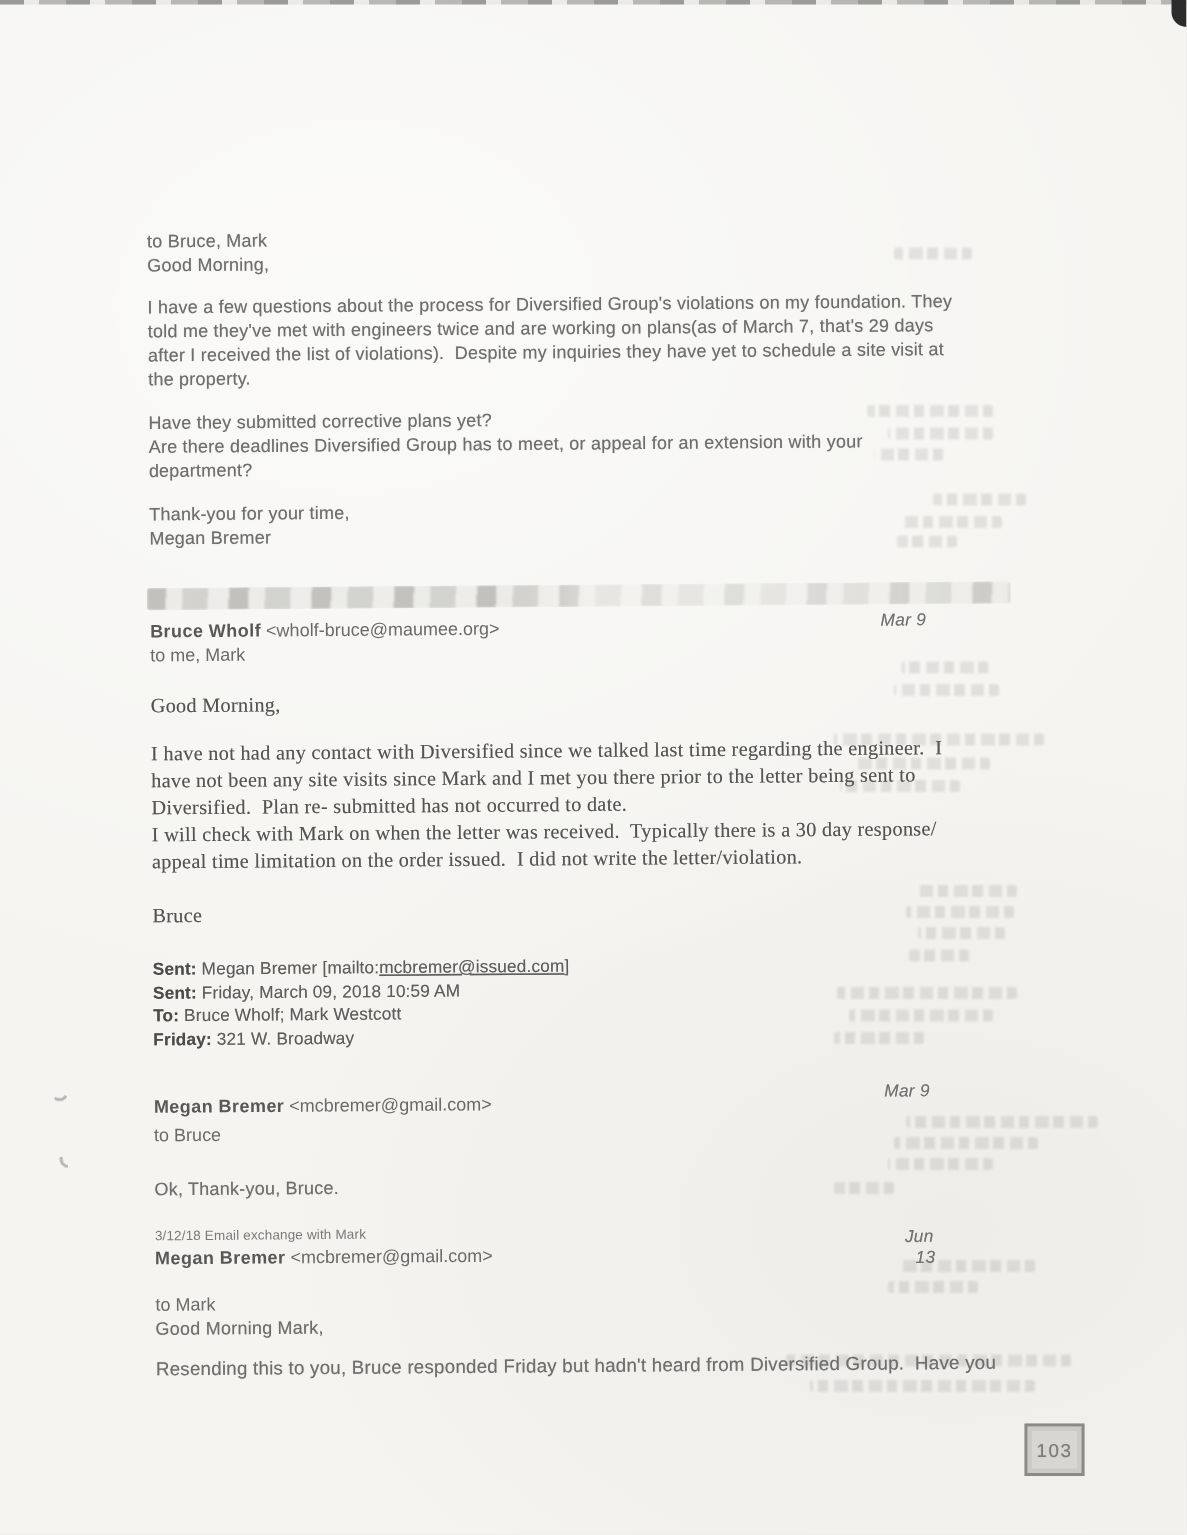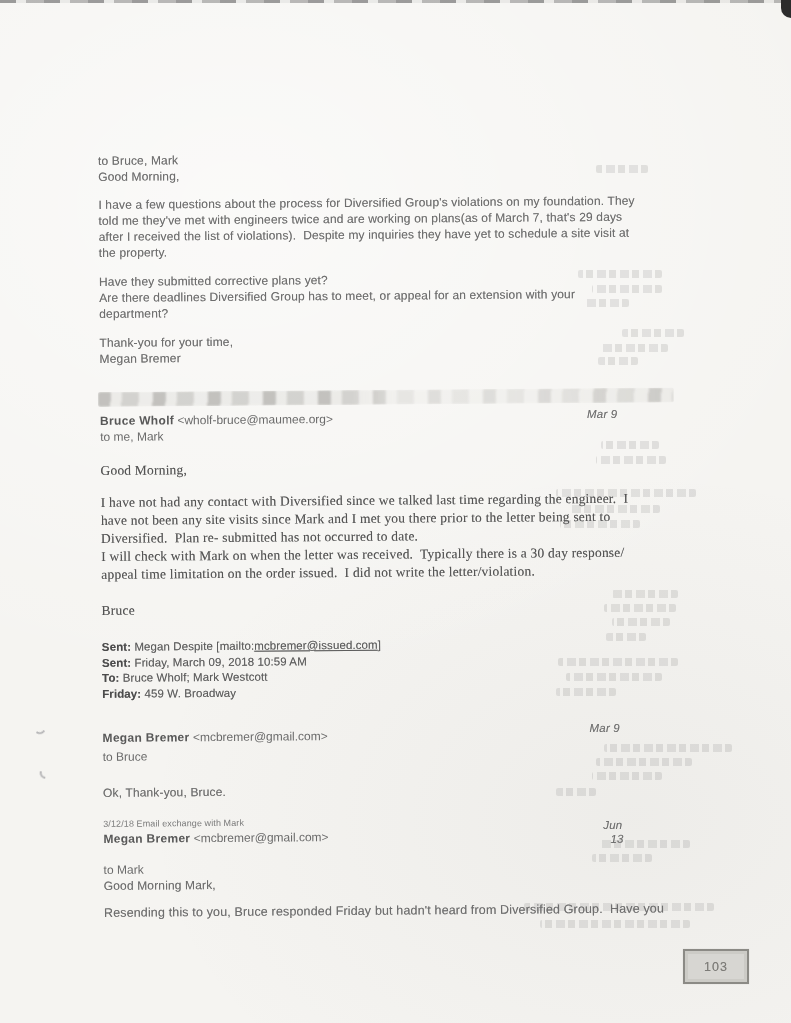--- a/index.html
+++ b/index.html
@@ -61,21 +61,21 @@
   }
 
   .pen-mark {
     position:absolute; width:7px; height:6px; opacity:.4; filter:blur(.3px);
     border:0 solid #565660; border-right-width:2px; border-bottom-width:2px;
     border-radius:0 0 7px 1px; transform:rotate(28deg);
   }
 
   
   .stamp {
-    position:absolute; left:683px; top:949px; width:66px; height:35px;
+    position:absolute; left:683px; top:949px; width:40px; height:35px;
     background:#d7d6d2; border:2px solid #8b8a85;
     box-shadow:inset 0 0 0 3px #ccCbc6, 0 0 1px rgba(0,0,0,.15);
     display:flex; align-items:center; justify-content:center;
     font-size:12.5px; color:#7d7c78; letter-spacing:1px;
     text-shadow:0 0 .5px rgba(120,120,115,.6);
   }
 </style>
 </head>
 <body>
 
@@ -152,24 +152,24 @@
           <div>have not been any site visits since Mark and I met you there prior to the letter being sent to</div>
           <div>Diversified.  Plan re- submitted has not occurred to date.</div>
           <div>I will check with Mark on when the letter was received.  Typically there is a 30 day response/</div>
           <div>appeal time limitation on the order issued.  I did not write the letter/violation.</div>
         </div>
       <div class="serif ln" style="margin-top:18px">Bruce</div>
     </section>
     <div class="date" style="left:588px;top:412px">Mar 9</div>
 
     <section class="block outlook" style="top:640px">
-      <div class="ln"><b>Sent:</b> <span>Megan Despite [mailto:</span><span class="u">mcbremer@issued.com</span><span>]</span></div>
+      <div class="ln"><b>Sent:</b> <span>Megan Bremer [mailto:</span><span class="u">mcbremer@issued.com</span><span>]</span></div>
       <div class="ln"><b>Sent:</b> <span>Friday, March 09, 2018 10:59 AM</span></div>
       <div class="ln"><b>To:</b> <span>Bruce Wholf; Mark Westcott</span></div>
-      <div class="ln"><b>Friday:</b> <span>459 W. Broadway</span></div>
+      <div class="ln"><b>Friday:</b> <span>321 W. Broadway</span></div>
     </section>
 
     <section class="block" style="top:730px">
       <div class="hdr ln"><b>Megan Bremer</b> <span>&lt;mcbremer@gmail.com&gt;</span></div>
       <div class="hdr ln" style="margin-top:3px">to Bruce</div>
       <div class="sans ln" style="margin-top:20px">Ok, Thank-you, Bruce.</div>
     </section>
     <div class="date" style="left:588px;top:726px">Mar 9</div>
 
     <section class="block" style="top:819px">

